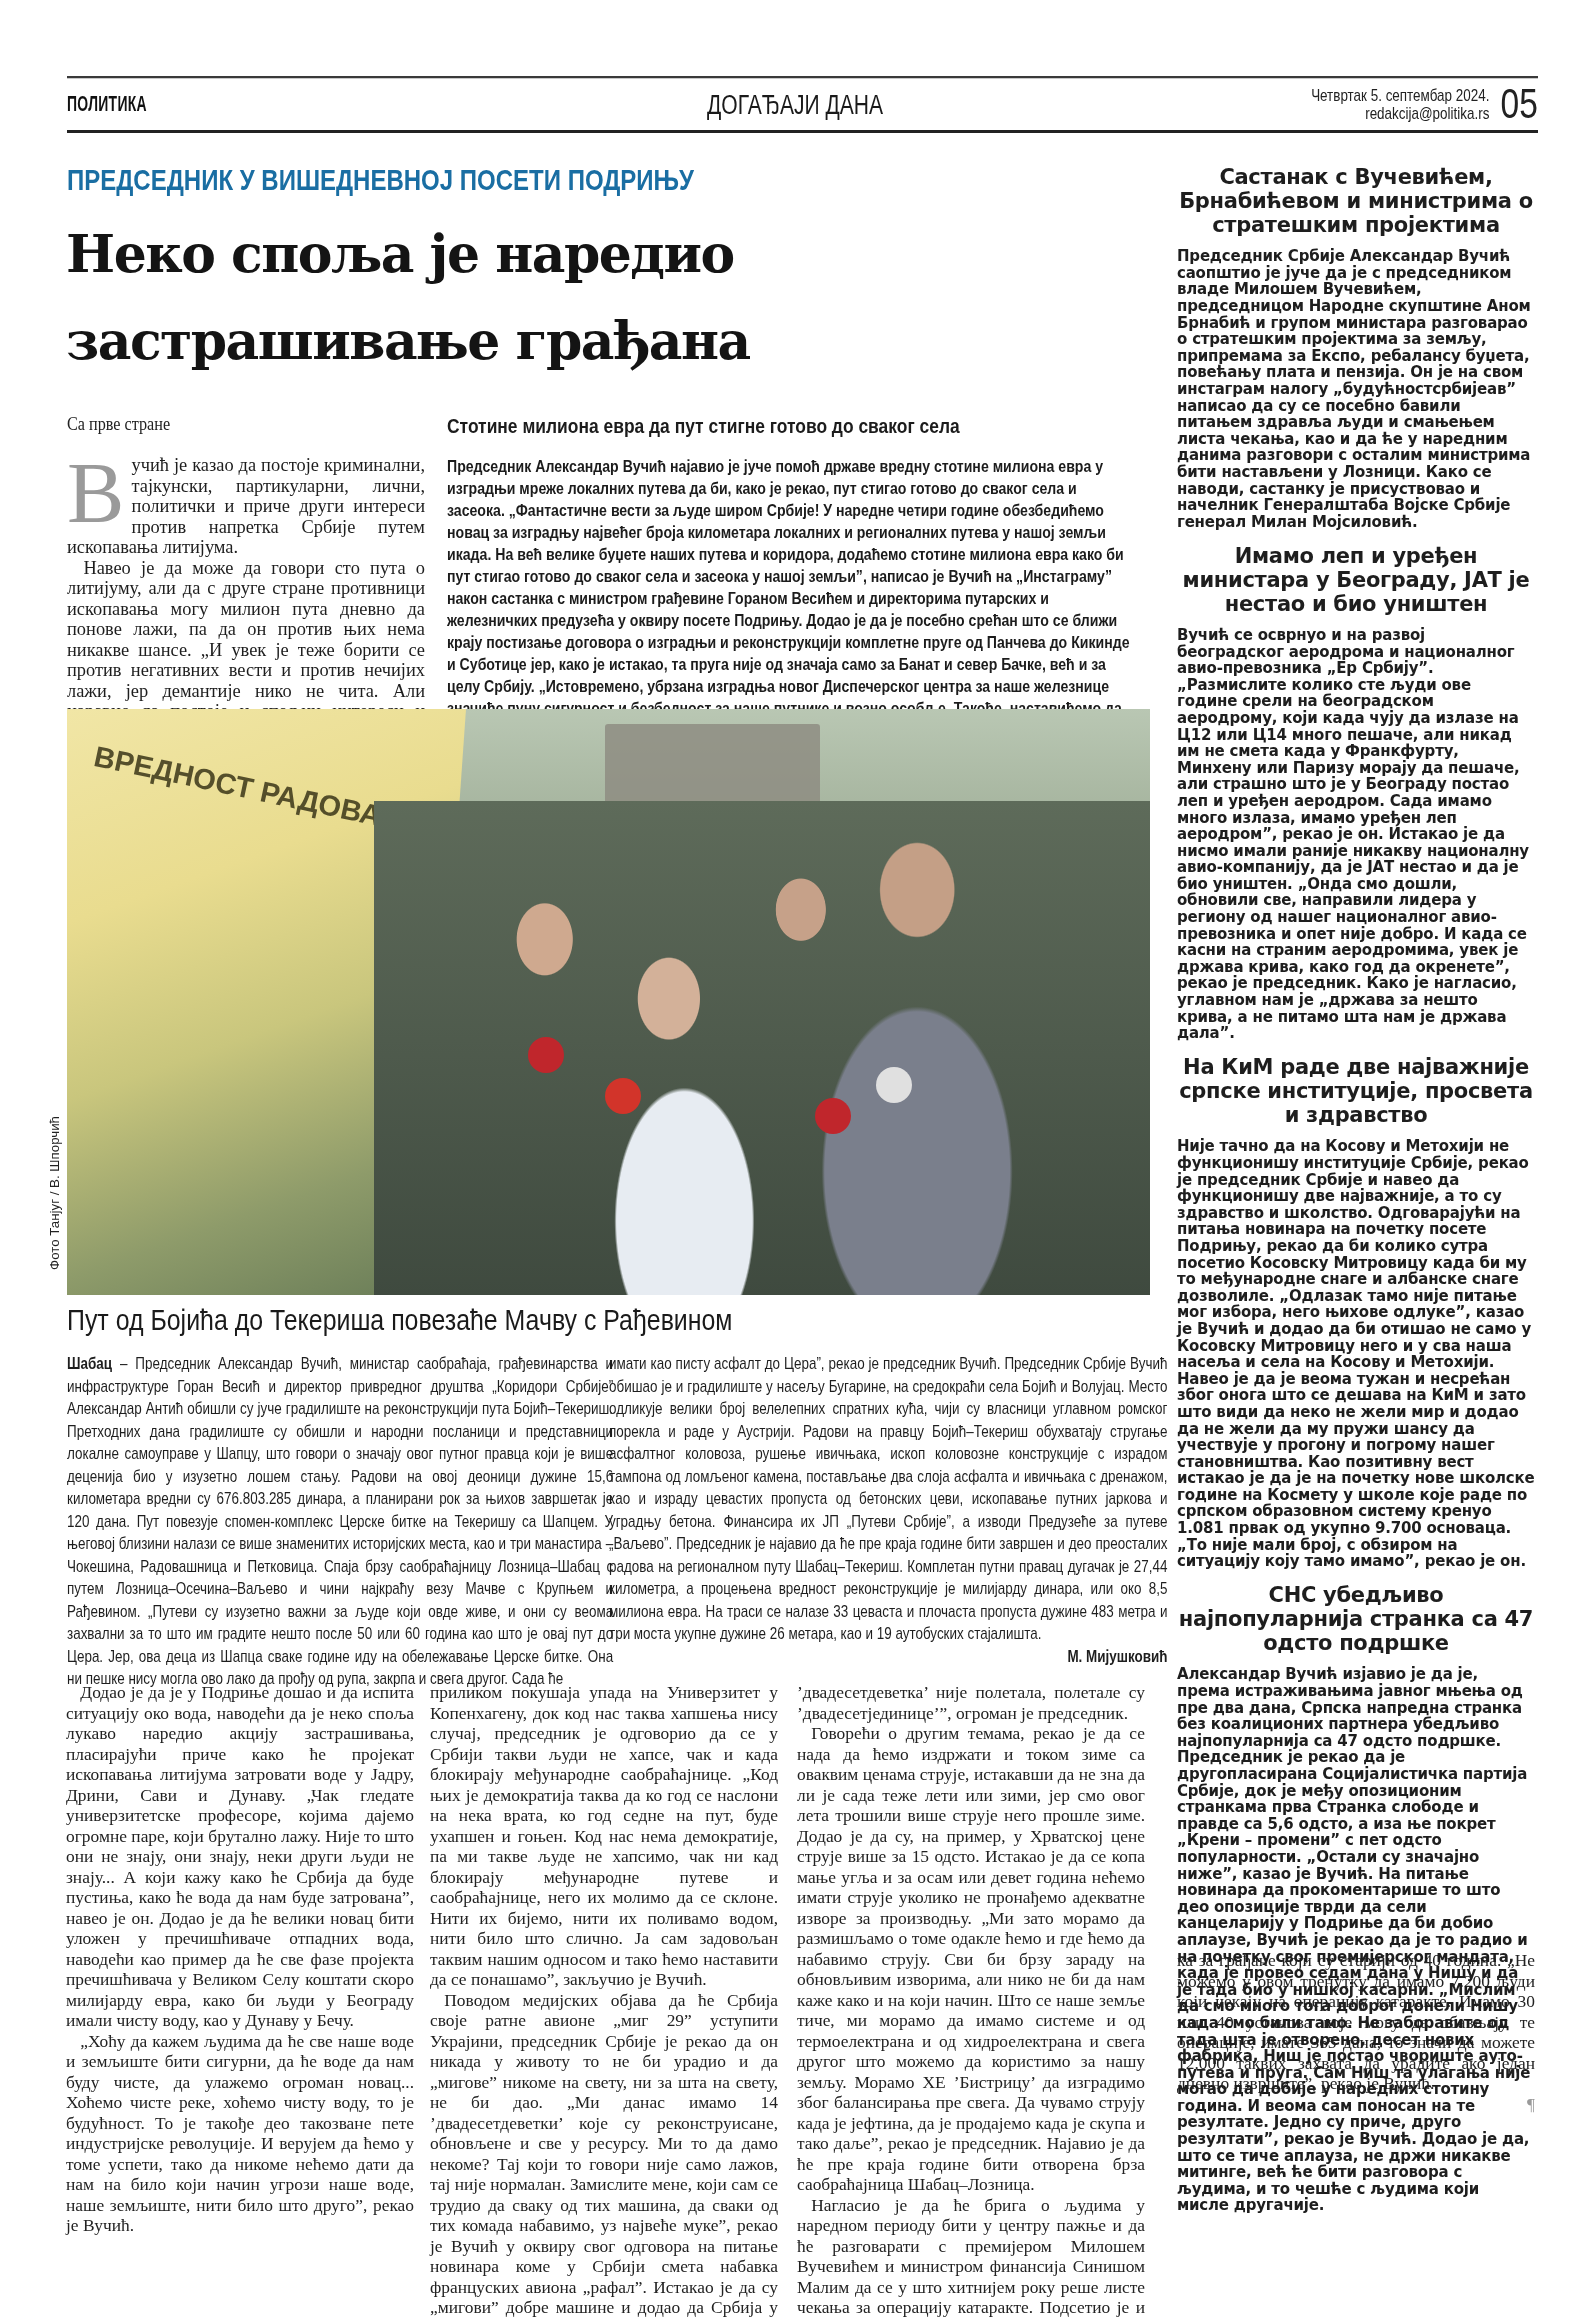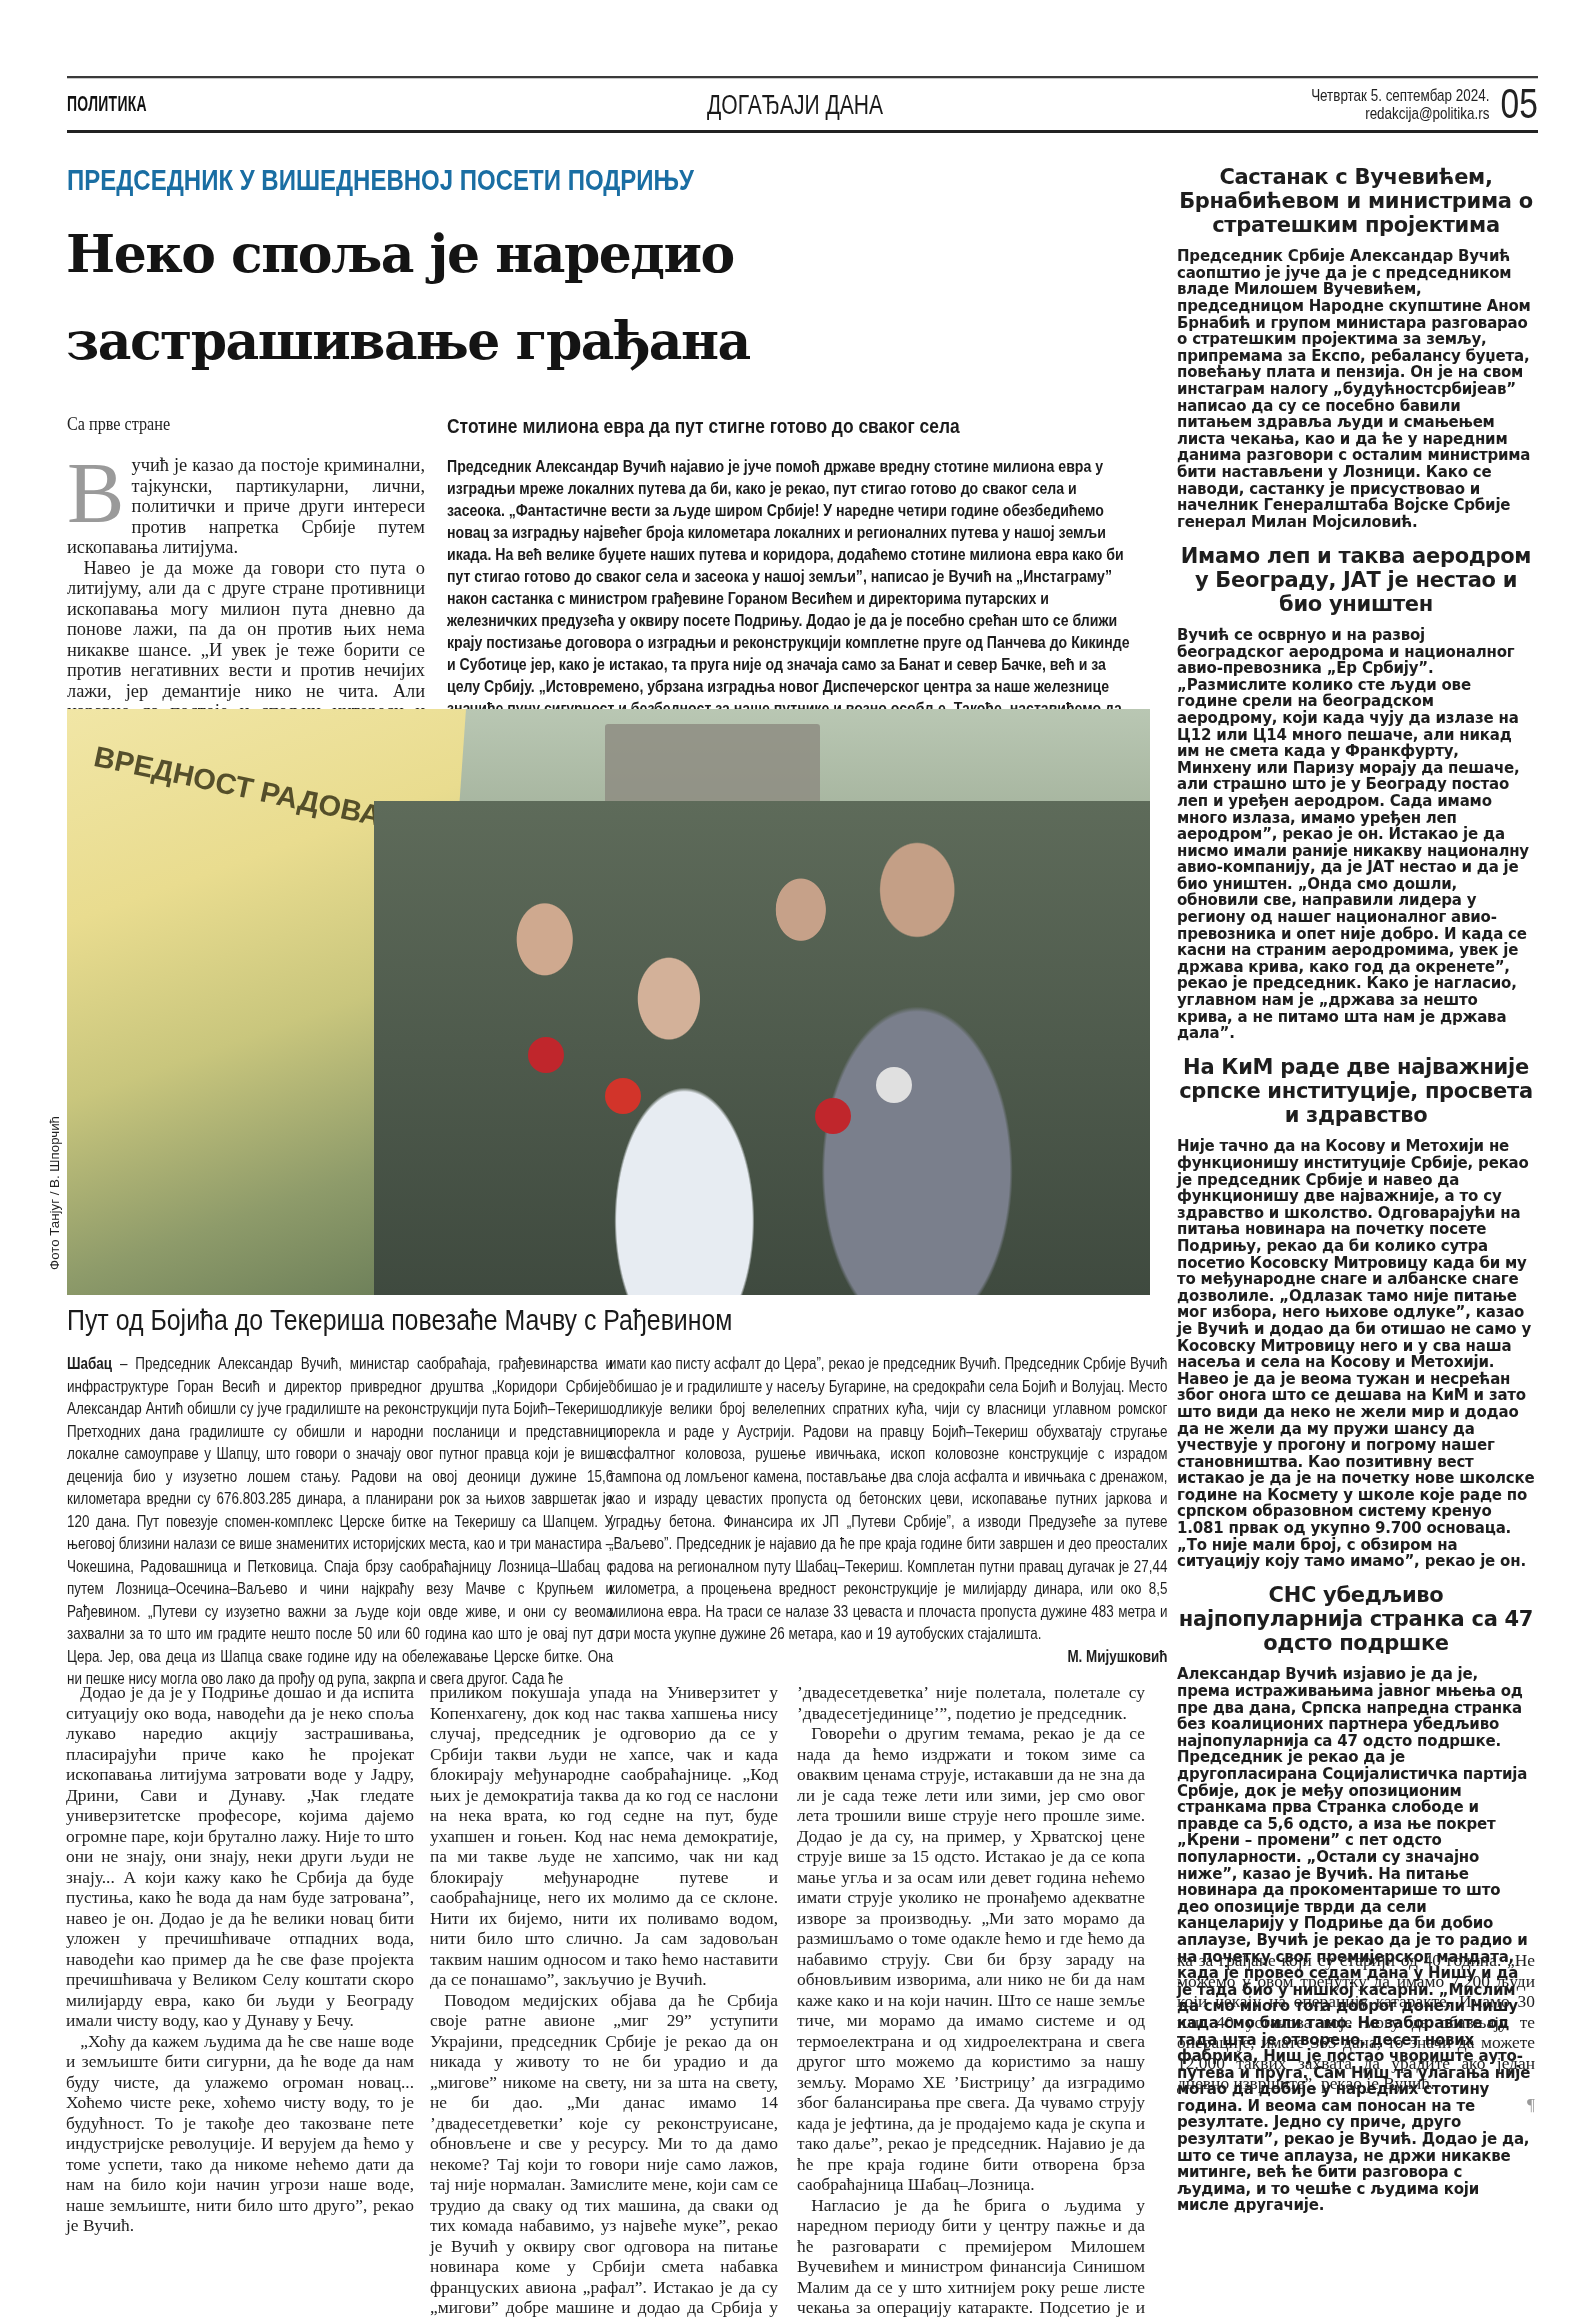--- a/index.html
+++ b/index.html
@@ -122,36 +122,36 @@
 <div class="abs col b1">
   <p>Додао је да је у Подриње дошао и да испита ситуацију око вода, наводећи да је неко споља лукаво наредио акцију застрашивања, пласирајући приче како ће пројекат ископавања литијума затровати воде у Јадру, Дрини, Сави и Дунаву. „Чак гледате универзитетске професоре, којима дајемо огромне паре, који брутално лажу. Није то што они не знају, они знају, неки други људи не знају... А који кажу како ће Србија да буде пустиња, како ће вода да нам буде затрована”, навео је он. Додао је да ће велики новац бити уложен у пречишћиваче отпадних вода, наводећи као пример да ће све фазе пројекта пречишћивача у Великом Селу коштати скоро милијарду евра, како би људи у Београду имали чисту воду, као у Дунаву у Бечу.</p>
   <p>„Хоћу да кажем људима да ће све наше воде и земљиште бити сигурни, да ће воде да нам буду чисте, да улажемо огроман новац... Хоћемо чисте реке, хоћемо чисту воду, то је будућност. То је такође део такозване пете индустријске револуције. И верујем да ћемо у томе успети, тако да никоме нећемо дати да нам на било који начин угрози наше воде, наше земљиште, нити било што друго”, рекао је Вучић.</p>
 
 </div>
 <div class="abs col b2">
   <p class="cont">приликом покушаја упада на Универзитет у Копенхагену, док код нас таква хапшења нису случај, председник је одговорио да се у Србији такви људи не хапсе, чак и када блокирају међународне саобраћајнице. „Код њих је демократија таква да ко год се наслони на нека врата, ко год седне на пут, буде ухапшен и гоњен. Код нас нема демократије, па ми такве људе не хапсимо, чак ни кад блокирају међународне путеве и саобраћајнице, него их молимо да се склоне. Нити их бијемо, нити их поливамо водом, нити било што слично. Ја сам задовољан таквим нашим односом и тако ћемо наставити да се понашамо”, закључио је Вучић.</p>
   <p>Поводом медијских објава да ће Србија своје ратне авионе „миг 29” уступити Украјини, председник Србије је рекао да он никада у животу то не би урадио и да „мигове” никоме на свету, ни за шта на свету, не би дао. „Ми данас имамо 14 ’двадесетдеветки’ које су реконструисане, обновљене и све у ресурсу. Ми то да дамо некоме? Тај који то говори није само лажов, тај није нормалан. Замислите мене, који сам се трудио да сваку од тих машина, да сваки од тих комада набавимо, уз највеће муке”, рекао је Вучић у оквиру свог одговора на питање новинара коме у Србији смета набавка француских авиона „рафал”. Истакао је да су „мигови” добре машине и додао да Србија у једном моменту није имала ниједну „двадесетдеветку” која је могла да полети. „Имали смо, сећате се, онај митинг у Батајници 2013. године. Ниједна</p>
 </div>
 <div class="abs col b3">
-  <p class="cont">’двадесетдеветка’ није полетала, полетале су ’двадесетјединице’”, подетио је председник.</p>
+  <p class="cont">’двадесетдеветка’ није полетала, полетале су ’двадесетјединице’”, огроман је председник.</p>
   <p>Говорећи о другим темама, рекао је да се нада да ћемо издржати и током зиме са оваквим ценама струје, истакавши да не зна да ли је сада теже лети или зими, јер смо овог лета трошили више струје него прошле зиме. Додао је да су, на пример, у Хрватској цене струје више за 15 одсто. Истакао је да се копа мање угља и за осам или девет година нећемо имати струје уколико не пронађемо адекватне изворе за производњу. „Ми зато морамо да размишљамо о томе одакле ћемо и где ћемо да набавимо струју. Сви би брзу зараду на обновљивим изворима, али нико не би да нам каже како и на који начин. Што се наше земље тиче, ми морамо да имамо системе и од термоелектрана и од хидроелектрана и свега другог што можемо да користимо за нашу земљу. Морамо ХЕ ’Бистрицу’ да изградимо због балансирања пре свега. Да чувамо струју када је јефтина, да је продајемо када је скупа и тако даље”, рекао је председник. Најавио је да ће пре краја године бити отворена брза саобраћајница Шабац–Лозница.</p>
   <p>Нагласио је да ће брига о људима у наредном периоду бити у центру пажње и да ће разговарати с премијером Милошем Вучевићем и министром финансија Синишом Малим да се у што хитнијем року реше листе чекања за операцију катаракте. Подсетио је и да 8. септембра почињу систематски превентивни прегледи и дијагности-</p>
 </div>
 <div class="abs col b4">
   <p class="cont">ка за грађане који су старији од 40 година. „Не можемо у овом тренутку да имамо 7.200 људи који чекају на операцију катаракте. Имамо 30 или 40 установа које могу да обављају те операције, имате 365 дана, то значи да можете 12.000 таквих захвата да урадите ако један дневно извршите”, рекао је Вучић.</p>
   <div class="pilcrow">¶</div>
 </div>
 
 <div class="abs side">
   <div>
     <h3>Састанак с Вучевићем, Брнабићевом и министрима о стратешким пројектима</h3>
     <p>Председник Србије Александар Вучић саопштио је јуче да је с председником владе Милошем Вучевићем, председницом Народне скупштине Аном Брнабић и групом министара разговарао о стратешким пројектима за земљу, припремама за Експо, ребалансу буџета, повећању плата и пензија. Он је на свом инстаграм налогу „будућностсрбијеав” написао да су се посебно бавили питањем здравља људи и смањењем листа чекања, као и да ће у наредним данима разговори с осталим министрима бити настављени у Лозници. Како се наводи, састанку је присуствовао и начелник Генералштаба Војске Србије генерал Милан Мојсиловић.</p>
   </div>
   <div>
-    <h3>Имамо леп и таква аеродром у Београду, ЈАТ је нестао и био уништен</h3>
+    <h3>Имамо леп и уређен министара у Београду, ЈАТ је нестао и био уништен</h3>
     <p>Вучић се осврнуо и на развој београдског аеродрома и националног авио-превозника „Ер Србију”. „Размислите колико сте људи ове године срели на београдском аеродрому, који када чују да излазе на Ц12 или Ц14 много пешаче, али никад им не смета када у Франкфурту, Минхену или Паризу морају да пешаче, али страшно што је у Београду постао леп и уређен аеродром. Сада имамо много излаза, имамо уређен леп аеродром”, рекао је он. Истакао је да нисмо имали раније никакву националну авио-компанију, да је ЈАТ нестао и да је био уништен. „Онда смо дошли, обновили све, направили лидера у региону од нашег националног авио-превозника и опет није добро. И када се касни на страним аеродромима, увек је држава крива, како год да окренете”, рекао је председник. Како је нагласио, углавном нам је „држава за нешто крива, а не питамо шта нам је држава дала”.</p>
   </div>
   <div>
     <h3>На КиМ раде две најважније српске институције, просвета и здравство</h3>
     <p>Није тачно да на Косову и Метохији не функционишу институције Србије, рекао је председник Србије и навео да функционишу две најважније, а то су здравство и школство. Одговарајући на питања новинара на почетку посете Подрињу, рекао да би колико сутра посетио Косовску Митровицу када би му то међународне снаге и албанске снаге дозволиле. „Одлазак тамо није питање мог избора, него њихове одлуке”, казао је Вучић и додао да би отишао не само у Косовску Митровицу него и у сва наша насеља и села на Косову и Метохији. Навео је да је веома тужан и несрећан због онога што се дешава на КиМ и зато што види да неко не жели мир и додао да не жели да му пружи шансу да учествује у прогону и погрому нашег становништва. Као позитивну вест истакао је да је на почетку нове школске године на Космету у школе које раде по српском образовном систему кренуо 1.081 првак од укупно 9.700 основаца. „То није мали број, с обзиром на ситуацију коју тамо имамо”, рекао је он.</p>
   </div>
   <div>
     <h3>СНС убедљиво најпопуларнија странка са 47 одсто подршке</h3>
     <p>Александар Вучић изјавио је да је, према истраживањима јавног мњења од пре два дана, Српска напредна странка без коалиционих партнера убедљиво најпопуларнија са 47 одсто подршке. Председник је рекао да је другопласирана Социјалистичка партија Србије, док је међу опозиционим странкама прва Странка слободе и правде са 5,6 одсто, а иза ње покрет „Крени – промени” с пет одсто популарности. „Остали су значајно ниже”, казао је Вучић. На питање новинара да прокоментарише то што део опозиције тврди да сели канцеларију у Подриње да би добио аплаузе, Вучић је рекао да је то радио и на почетку свог премијерског мандата, када је провео седам дана у Нишу и да је тада био у нишкој касарни. „Мислим да смо много тога доброг донели Нишу када смо били тамо. Не заборавите од тада шта је отворено, десет нових фабрика, Ниш је постао чвориште ауто-путева и пруга. Сам Ниш та улагања није могао да добије у наредних стотину година. И веома сам поносан на те резултате. Једно су приче, друго резултати”, рекао је Вучић. Додао је да, што се тиче аплауза, не држи никакве митинге, већ ће бити разговора с људима, и то чешће с људима који мисле другачије.</p>
   </div>

